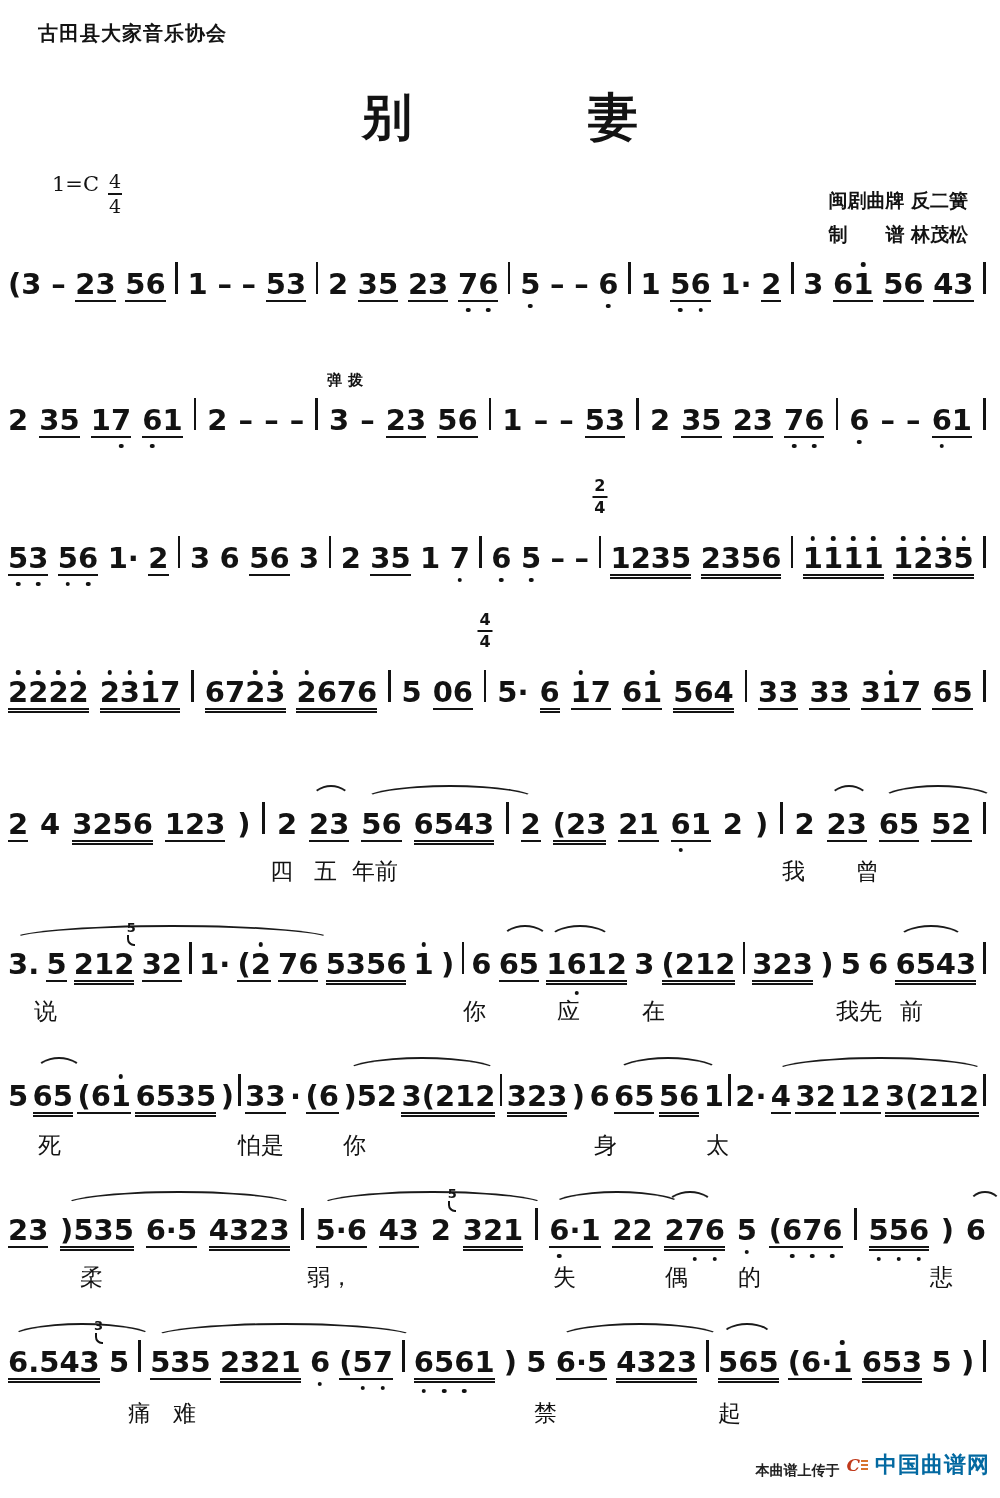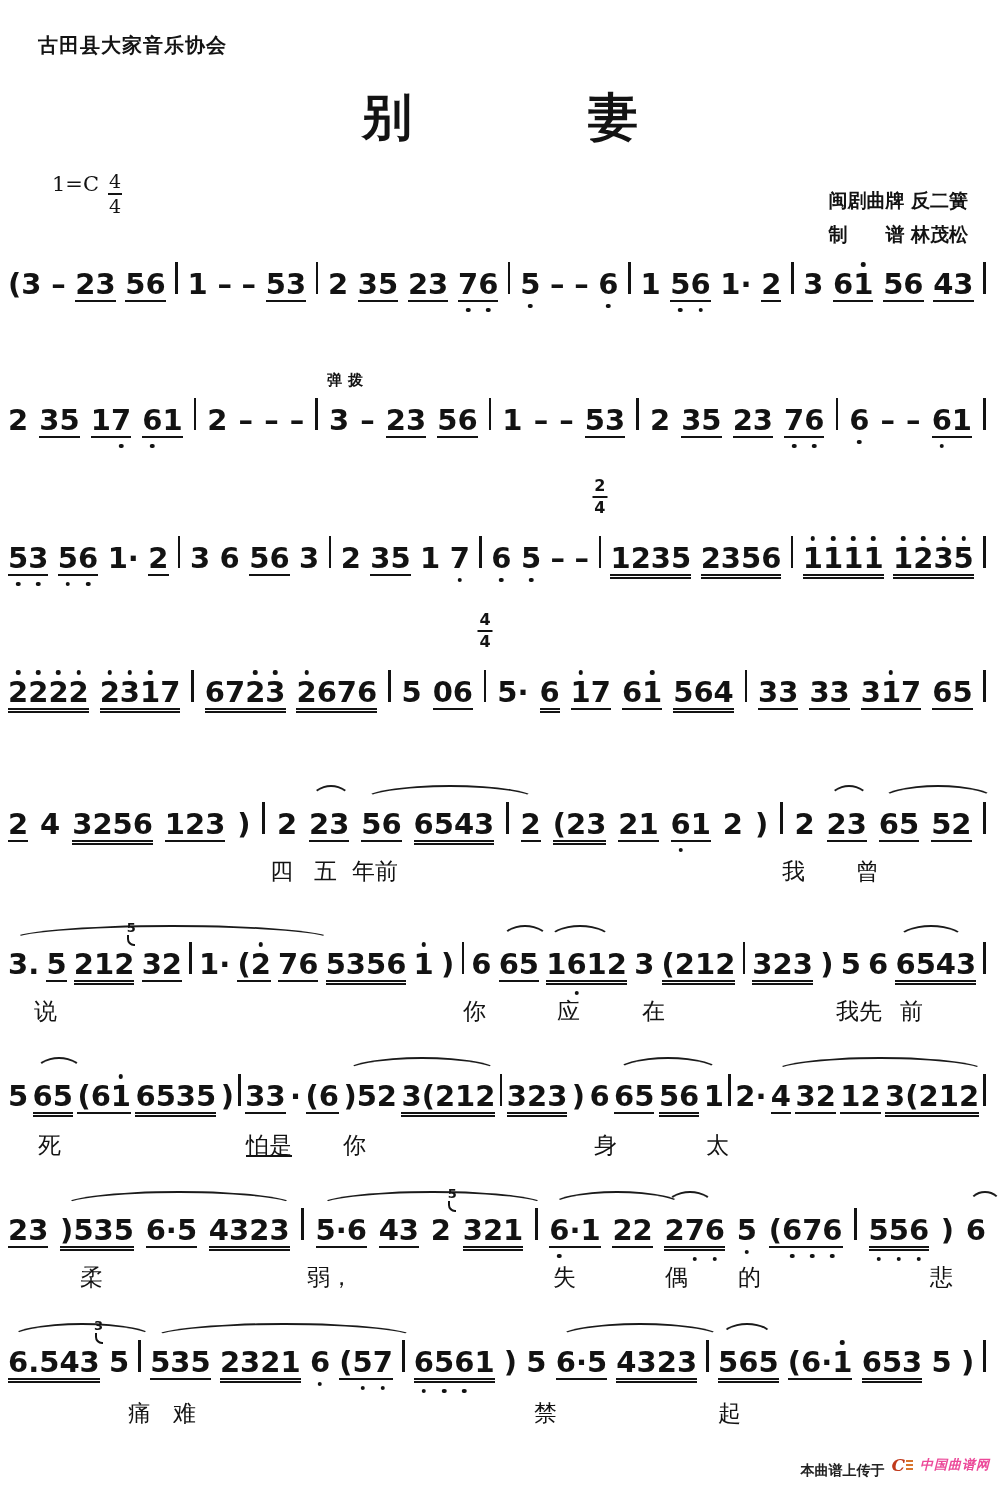--- a/index.html
+++ b/index.html
@@ -1,19 +1,19 @@
 <!DOCTYPE html>
 <html><head>
 <meta charset="utf-8">
 <style>
   html,body{margin:0;padding:0;background:#e8e8e8;}
   .page{position:relative;width:1000px;height:1498px;background:#ffffff;overflow:hidden;
         font-family:"DejaVu Sans", sans-serif;color:#131313;}
   
-  .org{position:absolute;left:38px;top:32px;font-size:20px;font-weight:700;letter-spacing:1px;}
+  .org{position:absolute;left:38px;top:20px;font-size:20px;font-weight:700;letter-spacing:1px;}
   .title{position:absolute;left:0;right:0;top:84px;display:flex;justify-content:center;gap:176px;
          font-size:50px;font-weight:700;}
   .keysig{position:absolute;left:52px;top:172px;display:flex;align-items:flex-start;gap:9px;
           font-family:"DejaVu Serif", serif;font-size:21px;}
   .frac{display:flex;flex-direction:column;align-items:center;font-size:19px;line-height:1;}
   .frac .fbar{width:14px;height:2px;background:#131313;margin:2px 0;}
   .subtitle{position:absolute;left:0;right:0;top:180px;text-align:center;font-size:21px;font-weight:700;}
   .credit1{position:absolute;right:32px;top:188px;font-size:19px;font-weight:600;}
   .credit2{position:absolute;right:32px;top:222px;font-size:19px;font-weight:600;}
   
@@ -44,21 +44,21 @@
   .lyr span{position:absolute;font-family:"DejaVu Serif", serif;font-size:23px;
             font-weight:500;white-space:nowrap;}
   
   .wm{position:absolute;right:10px;bottom:18px;display:flex;align-items:center;gap:7px;}
   .wm .wmtext{font-size:14px;font-weight:700;color:#222;margin-top:12px;}
   .wm .mark{display:flex;align-items:center;gap:1px;}
   .wm .mark .c{color:#c0391b;font-weight:900;font-size:17px;font-style:italic;
                font-family:"DejaVu Serif", serif;}
   .wm .mark .bars{display:flex;flex-direction:column;gap:2px;}
   .wm .mark .bars i{display:block;width:7px;height:1.8px;background:#d8742c;}
-  .wm .brand{font-size:13px;font-weight:900;font-style:italic;color:#ec4899;letter-spacing:1px;}
+  .wm .brand{font-size:22px;font-weight:900;color:#0369a1;letter-spacing:1px;}
 </style>
 </head>
 <body>
 
 <div class="page">
   <div class="org">古田县大家音乐协会</div>
   <div class="title" id="title">
       <span>别</span>
       <span>妻</span>
     </div>
@@ -297,21 +297,21 @@
           <span class="tok"><span class="ch">2</span><span class="ch">·</span></span>
           <span class="tok u1"><span class="ch">4</span><span class="arc" style="width: 210px;"></span></span>
           <span class="tok u1"><span class="ch">3</span><span class="ch">2</span></span>
           <span class="tok u1"><span class="ch">1</span><span class="ch">2</span></span>
           <span class="tok u2"><span class="ch">3</span><span class="ch">(</span><span class="ch">2</span><span class="ch">1</span><span class="ch">2</span></span>
           <span class="bar"></span>
         </div>
       </div>
       <div class="lyr" style="top: 1130px;">
         <span style="left: 38px;">死</span>
-        <span style="left: 246px; text-decoration: underline;">怕是</span>
+        <span style="left: 238px;">怕是</span>
         <span style="left: 343px;">你</span>
         <span style="left: 594px;">身</span>
         <span style="left: 706px;">太</span>
       </div>
       <div class="sys" style="top: 1208px;">
         <div class="sysrow">
           <span class="tok u1"><span class="ch">2</span><span class="ch">3</span></span>
           <span class="tok u2"><span class="ch">)</span><span class="ch">5</span><span class="ch">3</span><span class="ch">5</span><span class="arc" style="width: 230px;"></span></span>
           <span class="tok u1"><span class="ch">6</span><span class="ch">·</span><span class="ch">5</span></span>
           <span class="tok u2"><span class="ch">4</span><span class="ch">3</span><span class="ch">2</span><span class="ch">3</span></span>

